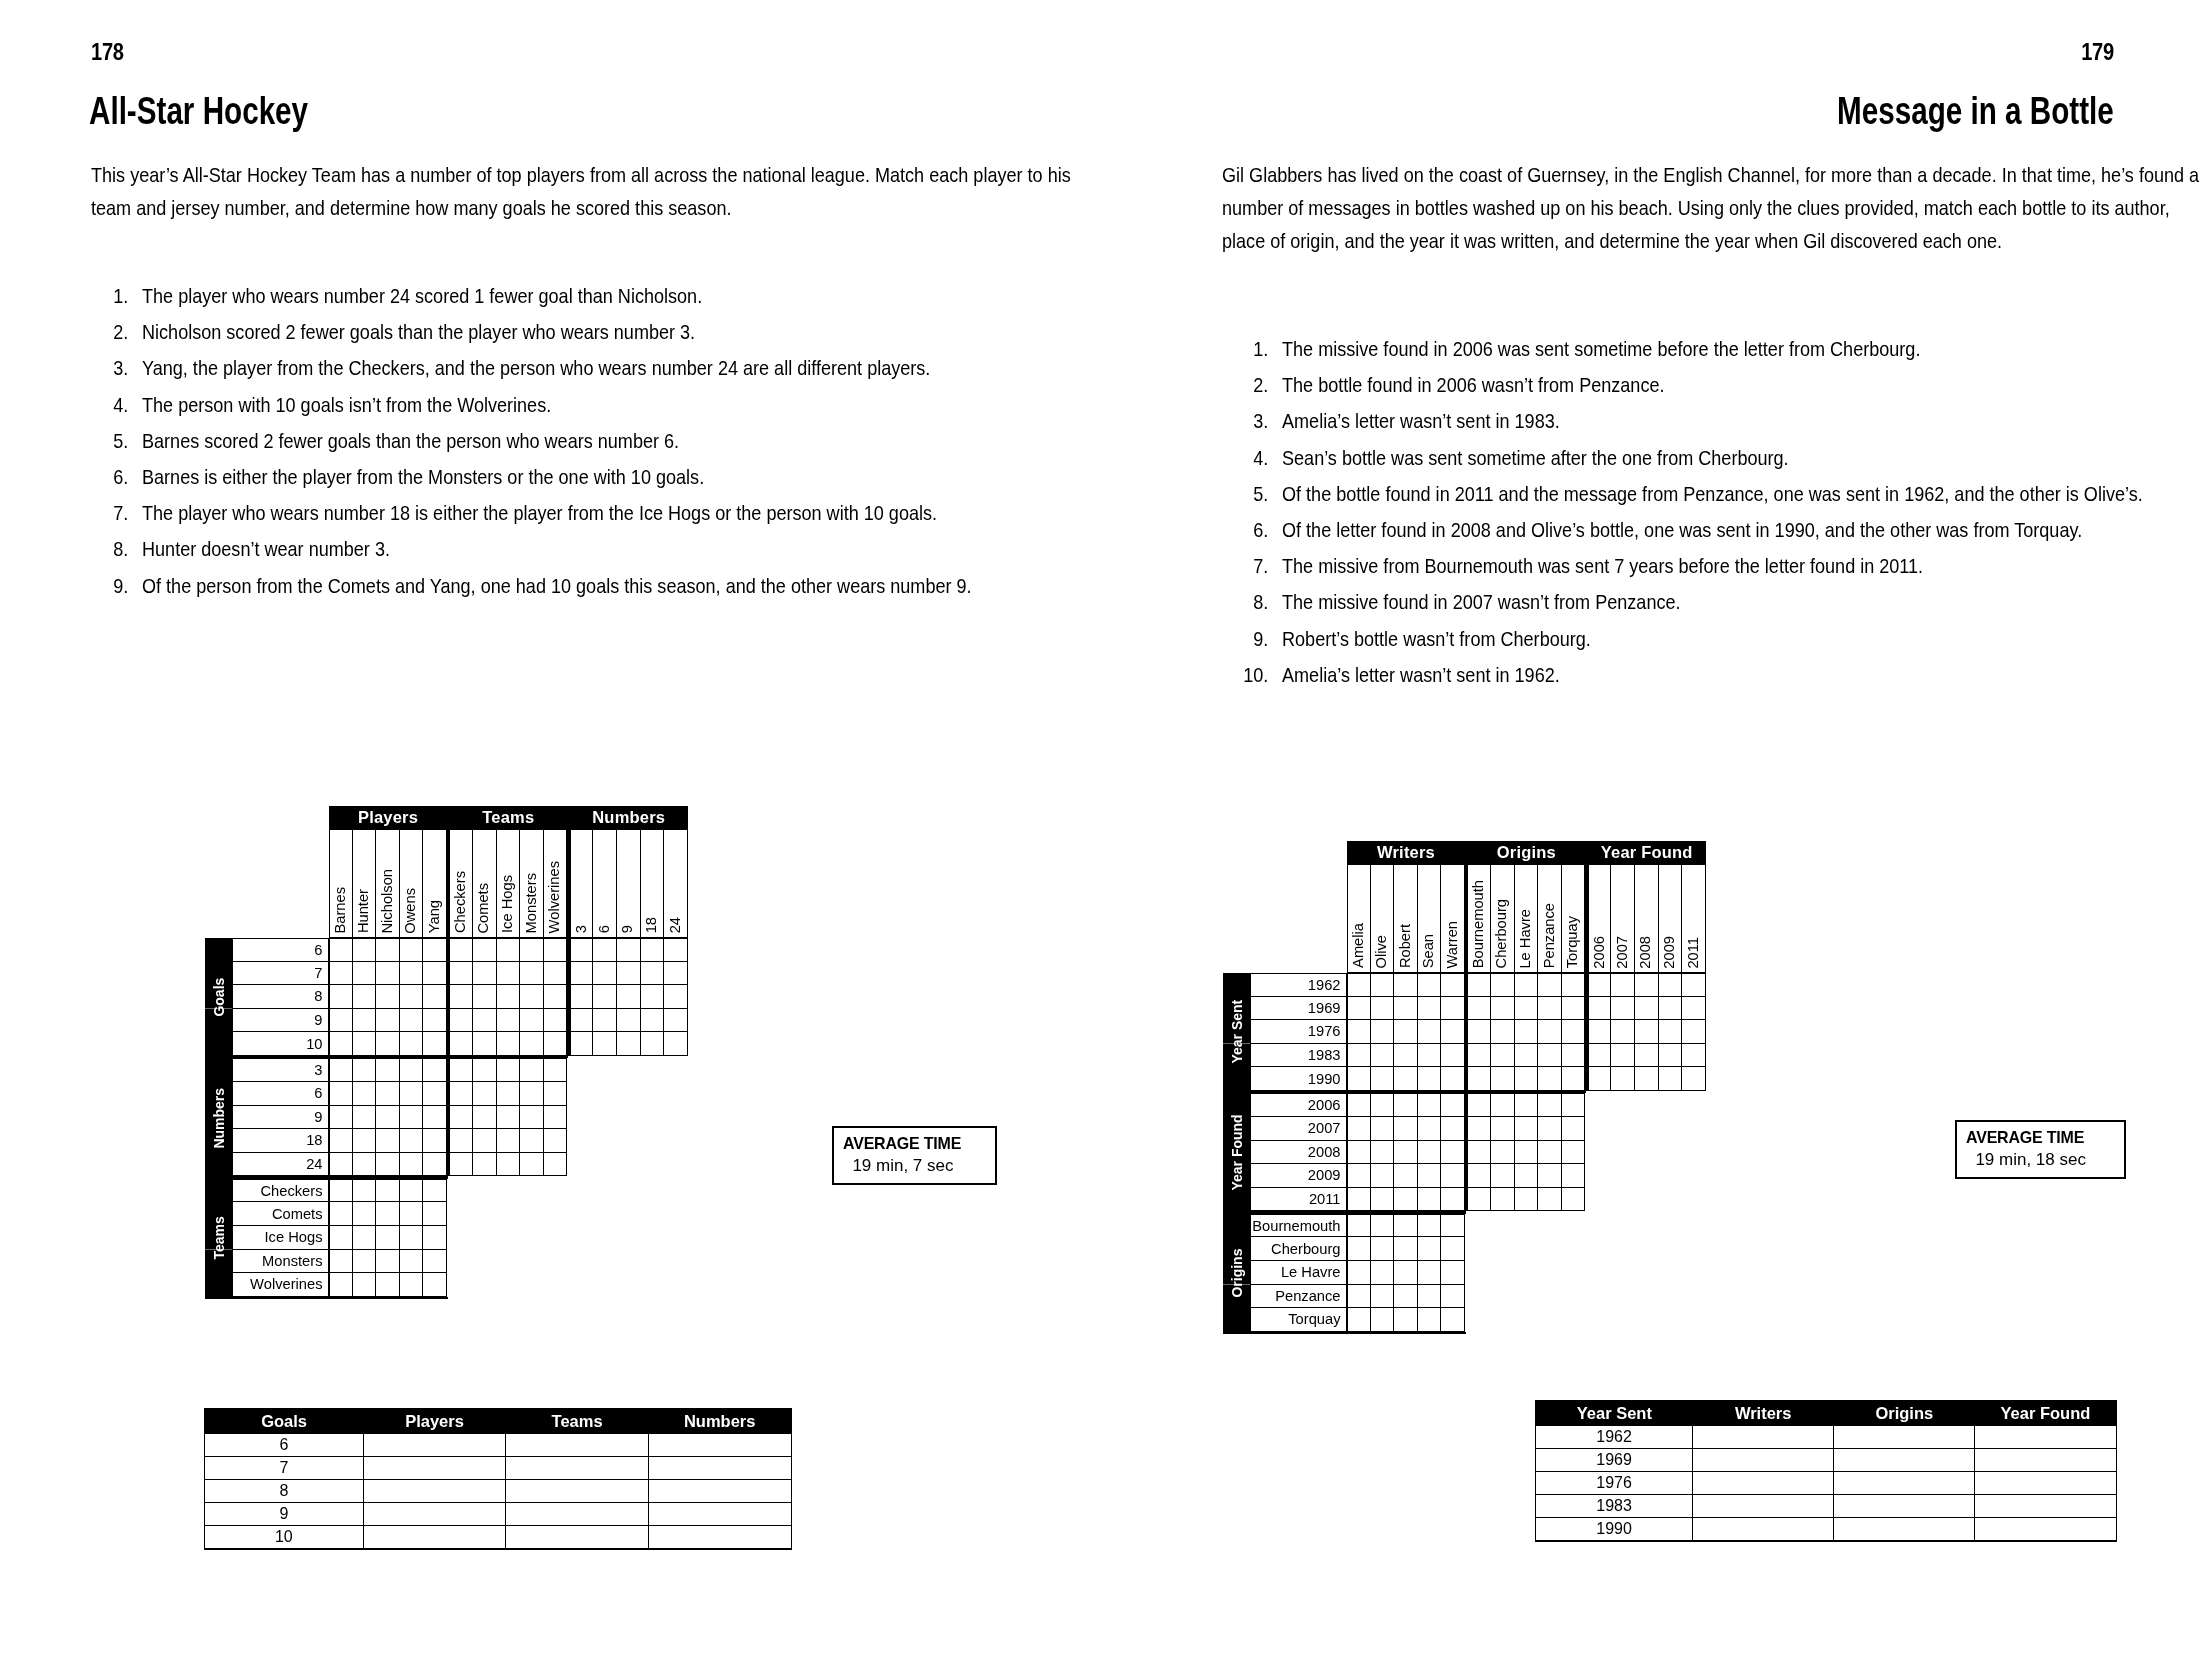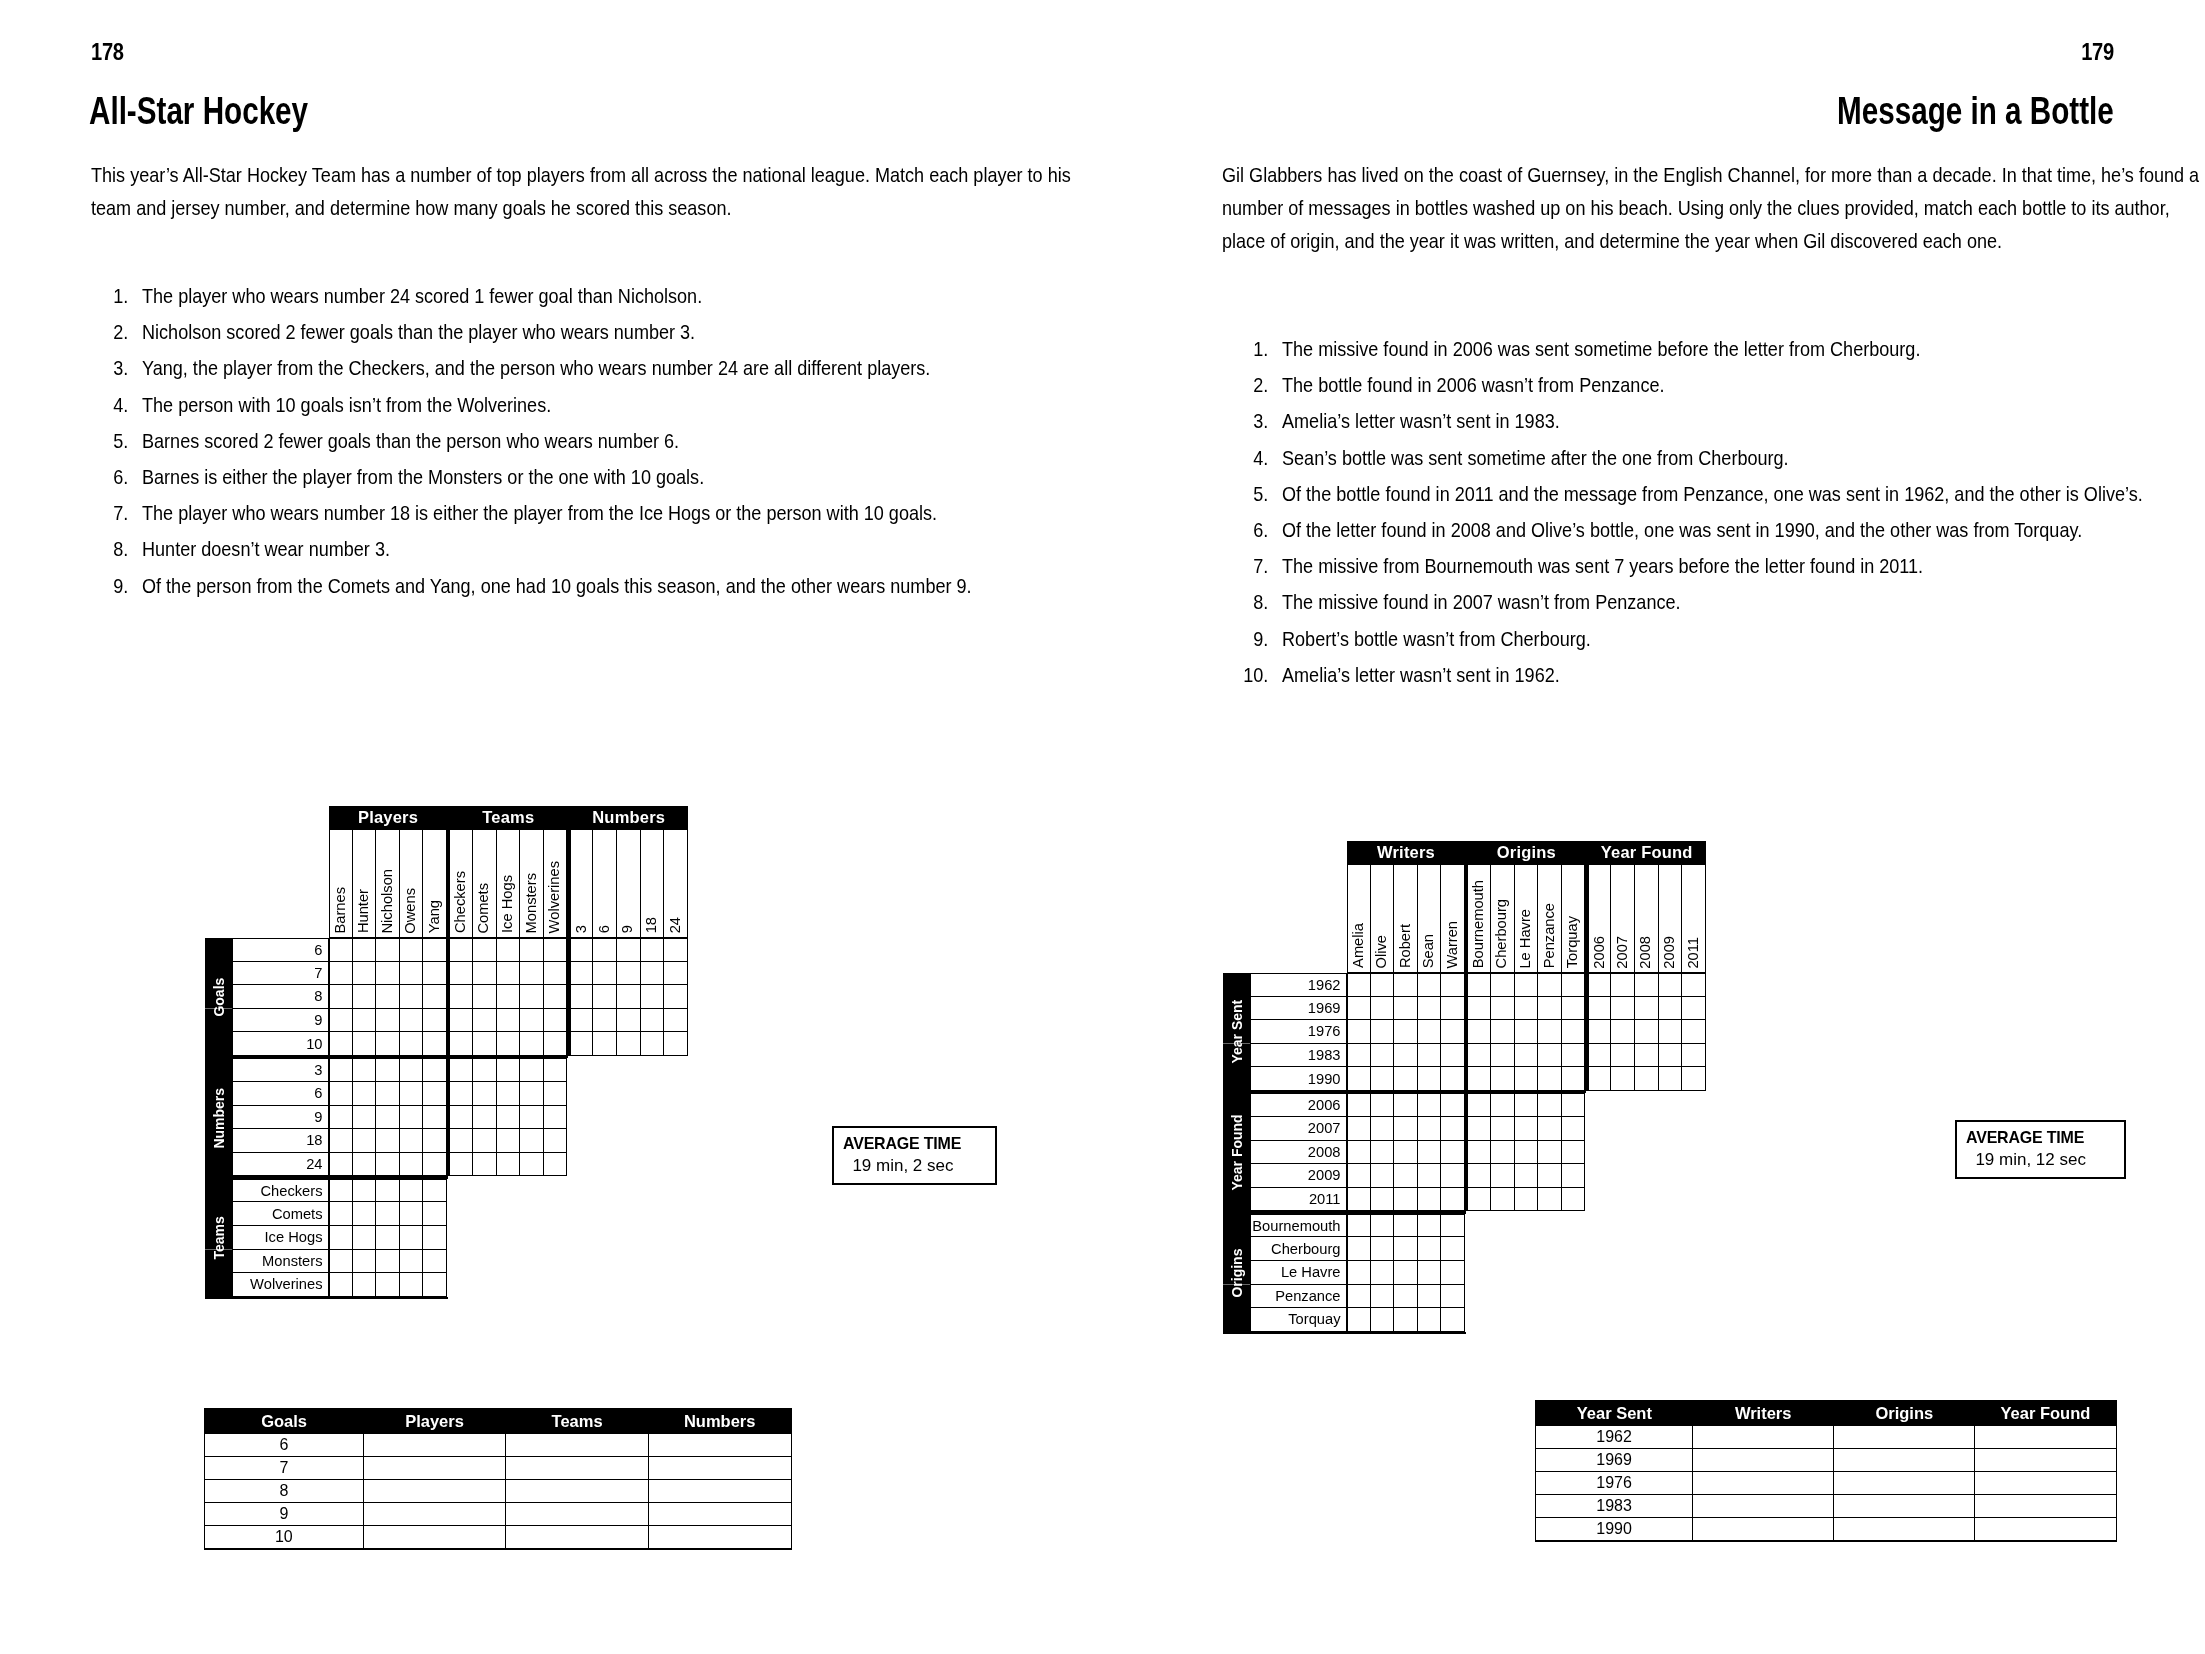--- a/index.html
+++ b/index.html
@@ -545,21 +545,21 @@
           <div class="cell"></div>
           <div class="cell"></div>
           <div class="cell"></div>
         </div>
       </div>
       <div class="hsep" style="width: 243px;"></div>
     </div>
 
   <div class="avgbox" style="left:832px; top:1126px; width:165px;">
     <div class="lbl">AVERAGE TIME</div>
-    <div class="val">19 min, 2 sec</div>
+    <div class="val">19 min, 7 sec</div>
   </div>
 
   <div class="anstable" id="ans-left" style="left:204px; top:1408px; width:588px;">
       <table style="width: 100%;">
         <thead>
           <tr>
             <th style="width: 27%;">Goals</th>
             <th style="width: 24.33%;">Players</th>
             <th style="width: 24.33%;">Teams</th>
             <th style="width: 24.33%;">Numbers</th>
@@ -999,21 +999,21 @@
           <div class="cell"></div>
           <div class="cell"></div>
           <div class="cell"></div>
         </div>
       </div>
       <div class="hsep" style="width: 243px;"></div>
     </div>
 
   <div class="avgbox" style="left:1955px; top:1120px; width:171px;">
     <div class="lbl">AVERAGE TIME</div>
-    <div class="val">19 min, 12 sec</div>
+    <div class="val">19 min, 18 sec</div>
   </div>
 
   <div class="anstable" id="ans-right" style="left:1535px; top:1400px; width:582px;">
       <table style="width: 100%;">
         <thead>
           <tr>
             <th style="width: 27%;">Year Sent</th>
             <th style="width: 24.33%;">Writers</th>
             <th style="width: 24.33%;">Origins</th>
             <th style="width: 24.33%;">Year Found</th>

